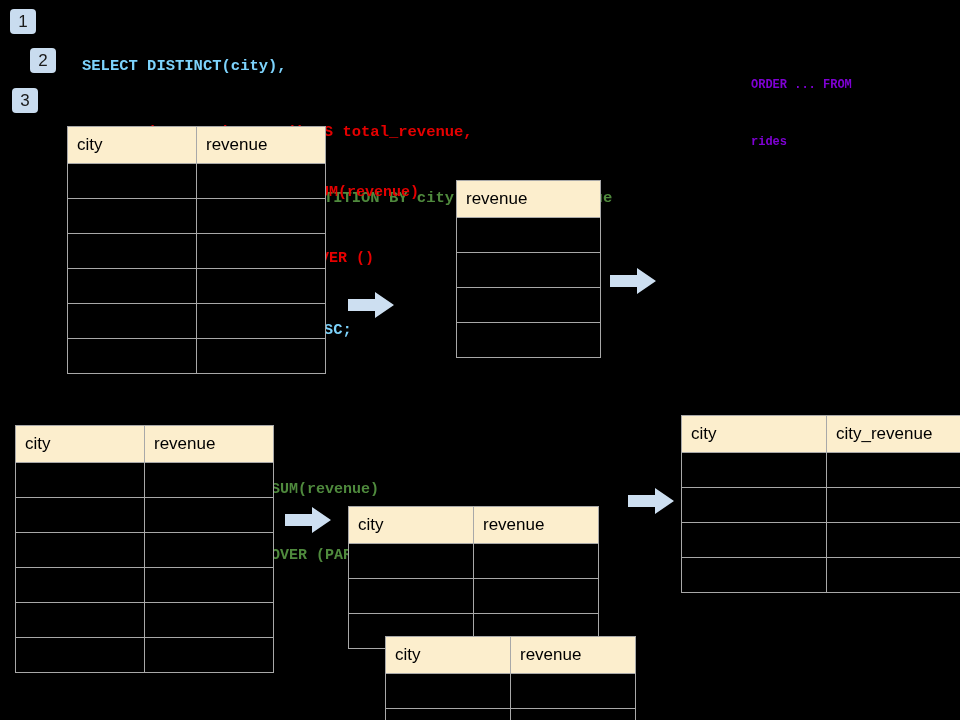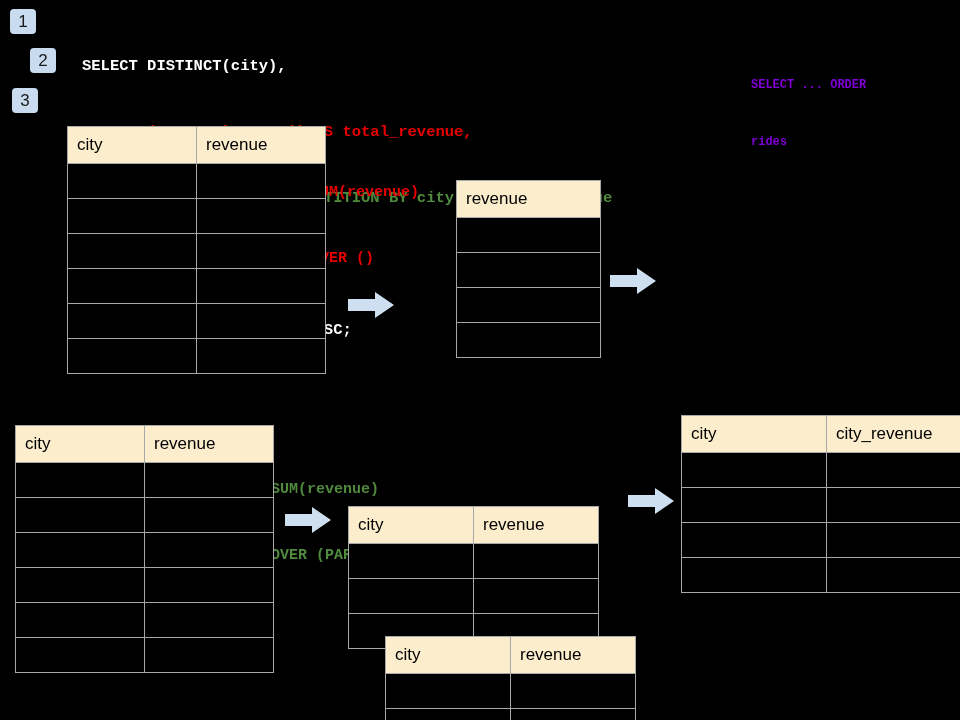--- a/index.html
+++ b/index.html
@@ -35,21 +35,21 @@
   .code {
     position: absolute;
     font-family: "Liberation Mono", monospace;
     font-size: 15.5px;
     line-height: 22px;
     white-space: pre;
     letter-spacing: 0px;
     font-weight: bold;
   }
   .code-line { white-space: pre; }
-  .c-purple { color: #ffffff; }
+  .c-purple { color: #7dd3fc; }
   .c-red    { color: #e60000; }
   .c-green  { color: #4f8a3d; }
 
   .side-note {
     position: absolute;
     font-family: "Liberation Mono", monospace;
     font-size: 12px;
     line-height: 19px;
     font-weight: bold;
     white-space: pre;
@@ -113,21 +113,21 @@
 
   <div class="code" style="left:82px; top:11px;">
     <div class="code-line c-purple">SELECT DISTINCT(city),</div>
     <div class="code-line c-red">    SUM(revenue) OVER () AS total_revenue,</div>
     <div class="code-line c-green">    SUM(revenue) OVER (PARTITION BY city) as city_revenue</div>
     <div class="code-line c-purple">  FROM rides</div>
     <div class="code-line c-purple">  ORDER by city_revenue DESC;</div>
   </div>
 
   <div class="side-note" style="left:751px; top:38px;">
-    <div>SELECT ... ORDER</div>
+    <div>ORDER ... FROM</div>
     <div>rides</div>
   </div>
 
   <div class="annot red" style="left:311px; top:138px;">
     <div>SUM(revenue)</div>
     <div>OVER ()</div>
   </div>
 
   <div class="annot green" style="left:271px; top:435px;">
     <div>SUM(revenue)</div>

